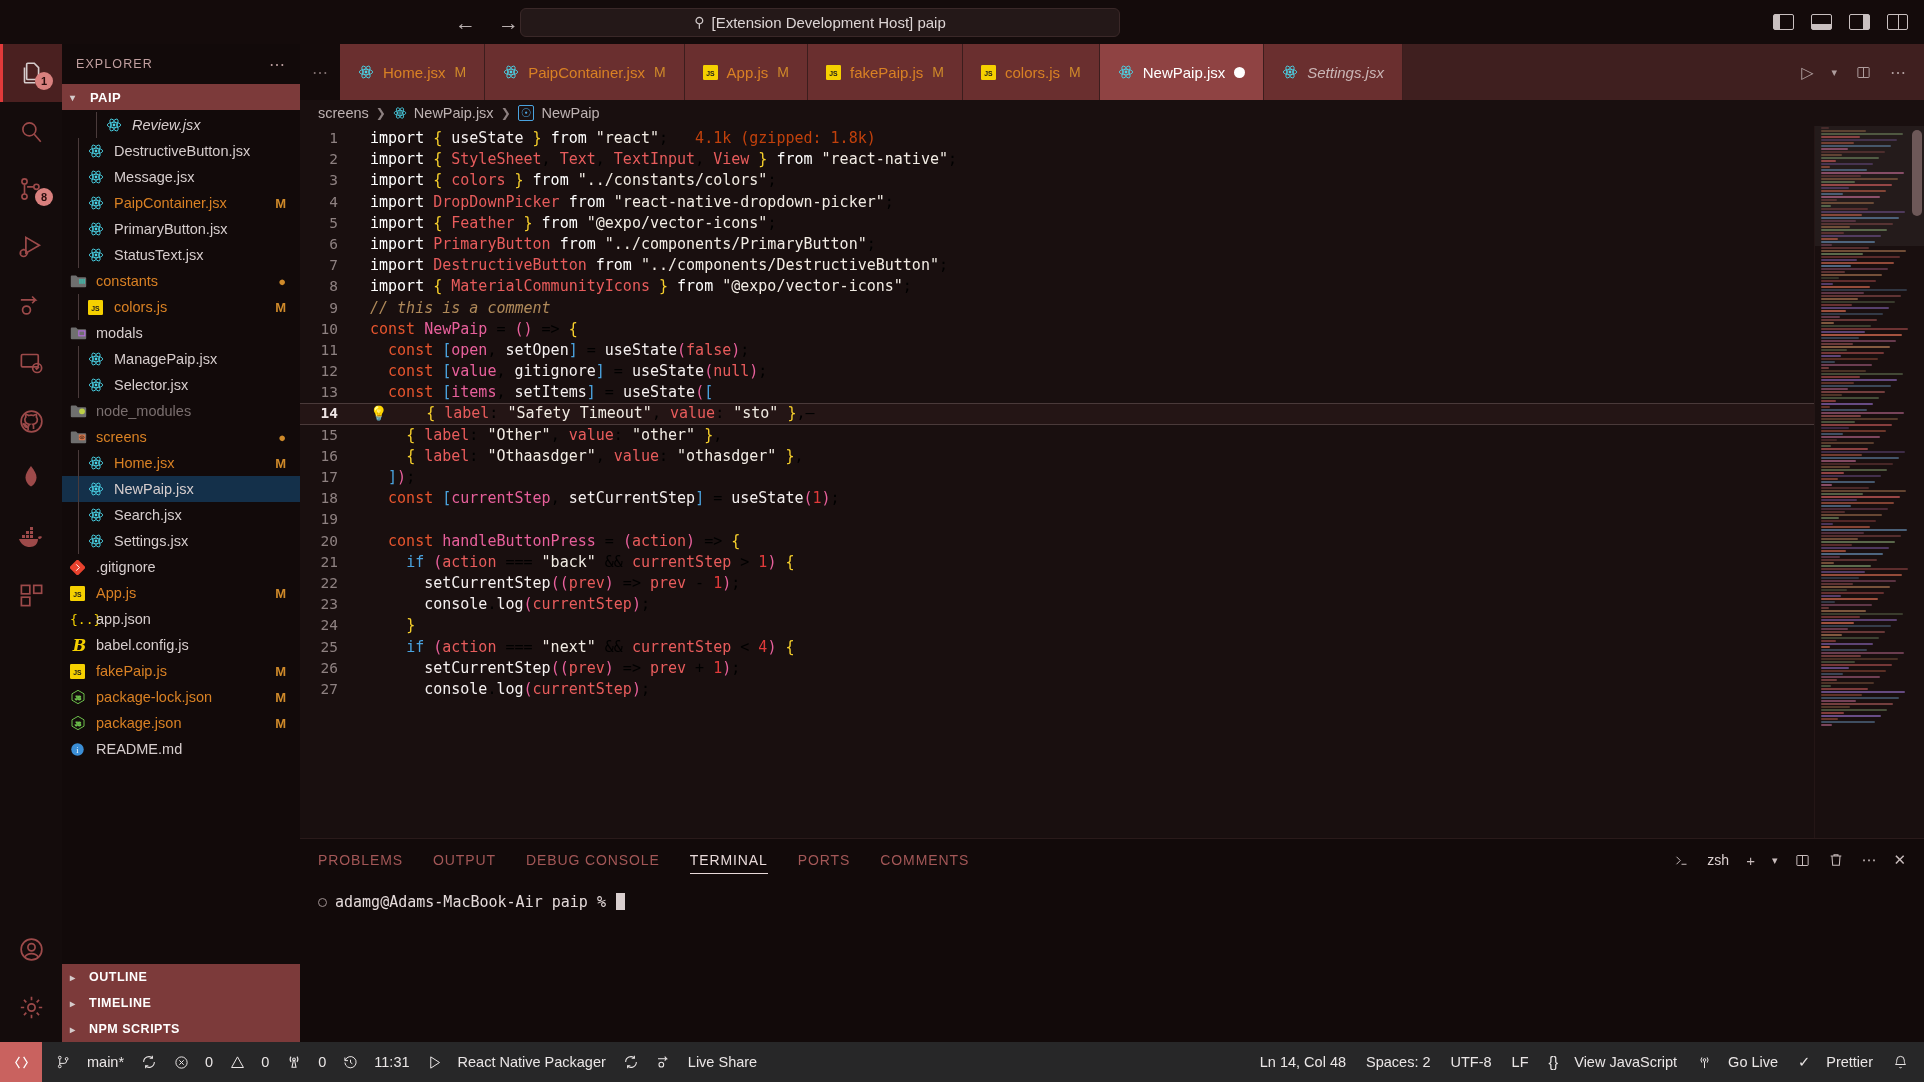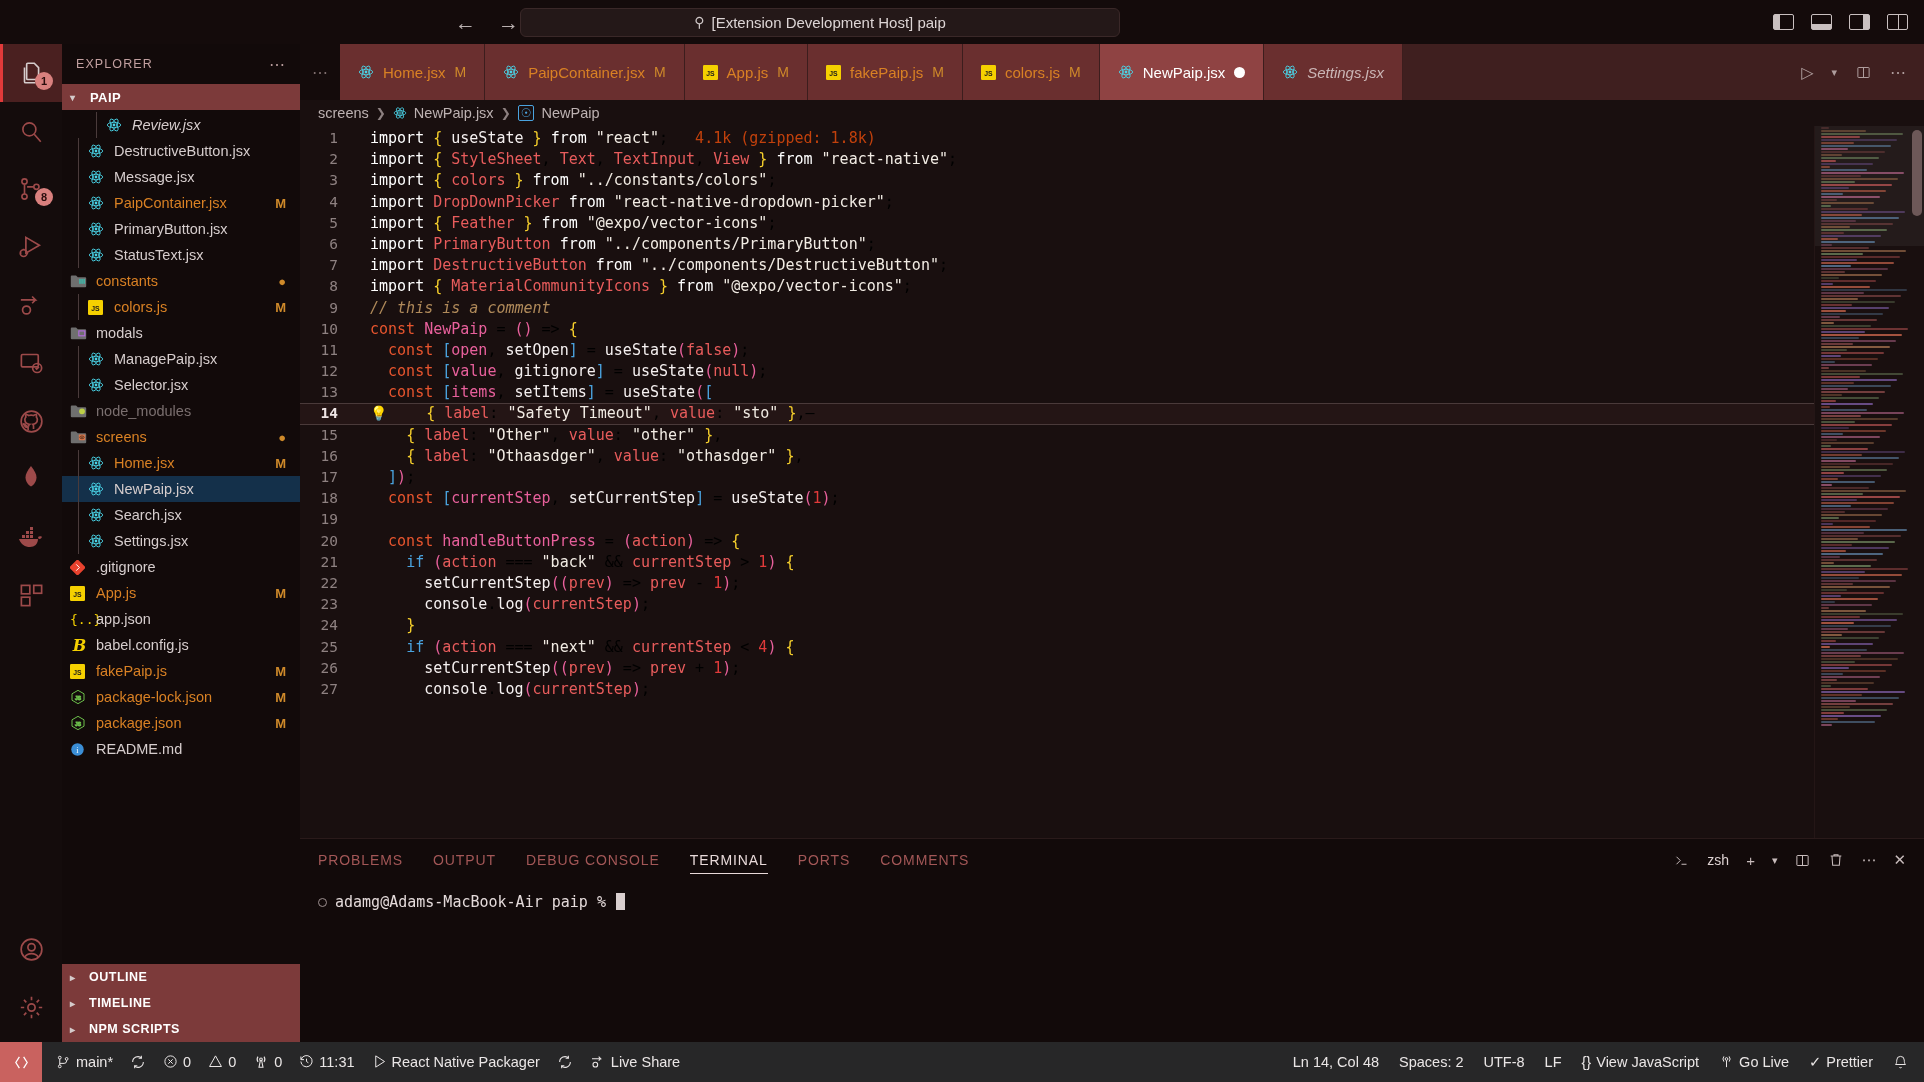--- a/index.html
+++ b/index.html
@@ -169,21 +169,21 @@
   .status {
     height: 40px; flex: none; background: #272728; display: flex; align-items: center;
     color: #eae6e6; font-size: 14.5px;
   }
   .st-remote {
     width: 42px; height: 40px; background: #c9625f; display:flex; align-items:center; justify-content:center;
     color:#fff; font-size: 17px; flex:none;
   }
   .st-left { display: flex; align-items: center; gap: 17px; padding-left: 14px; }
   .st-right { margin-left: auto; display: flex; align-items: center; gap: 20px; padding-right: 16px; }
-  .st-item { display: flex; align-items: flex-start; gap: 5px; white-space: nowrap; }
+  .st-item { display: flex; align-items: flex-end; gap: 16px; white-space: nowrap; }
   svg { display: block; }
 </style>
 </head>
 <body>
 
 <div class="app">
 
   <div class="titlebar">
     <div class="tb-nav">
       <span class="tb-arrow">←</span>

